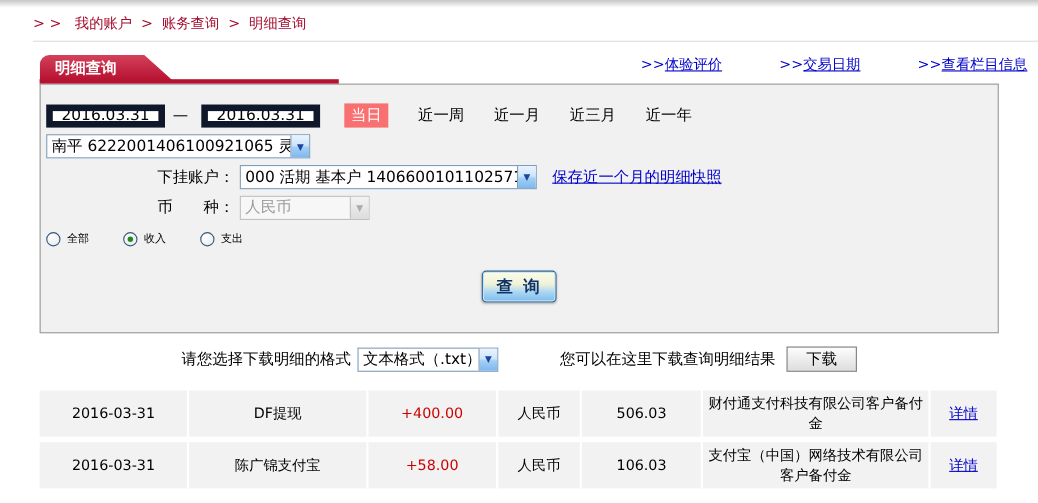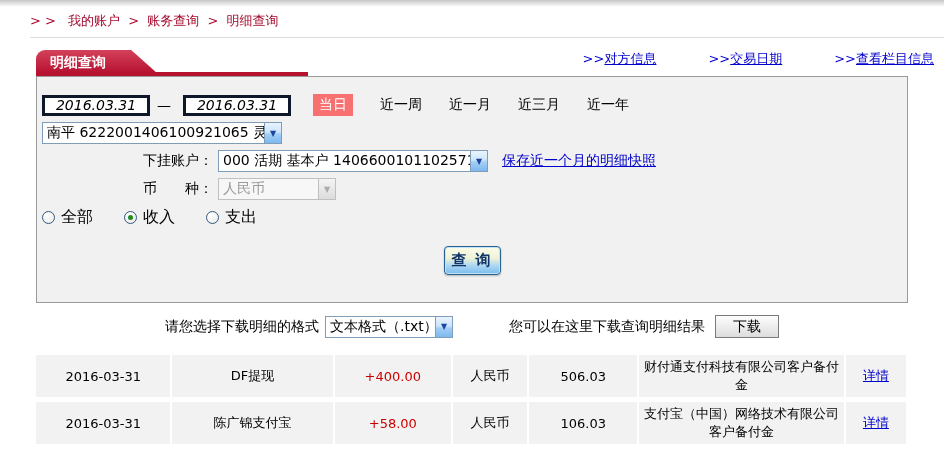--- a/index.html
+++ b/index.html
@@ -26,23 +26,23 @@
     font-size: 13px; }
   .hdr-link { color: #0000cc; cursor: pointer; white-space: nowrap; }
   .hdr-link .lbl { text-decoration: underline; }
 
   .panel { margin-left: 36px; width: 872px; height: 227px;
     border: 1px solid #999; background: #f1f1f1; }
   .frow { display: flex; align-items: center; height: 28px; }
   .frow:first-child { margin-top: 14px; }
   .flabel { width: 176px; text-align: right; font-size: 14px; color: #000; white-space: pre; }
 
-  .txtbox { width: 108px; height: 21px; border: 3px solid #0f172a; background: #fff;
+  .txtbox { width: 108px; height: 21px; border: 6px solid #0f172a; background: #fff;
     text-align: center; font-size: 14px; margin-left: 5px;
-    font-family: "DejaVu Sans", sans-serif; font-style: italic; }
+    font-family: "DejaVu Sans", sans-serif; }
   .dash { margin: 0 7px; font-size: 14px; }
 
   .fake-select { height: 22px; border: 1px solid #7f9db9; background: #fff;
     display: flex; align-items: center; margin-left: 5px; cursor: default; }
   .fake-select .sel-text { flex: 1; font-size: 14px; padding-left: 4px;
     white-space: nowrap; overflow: hidden; }
   .sel-arrow { width: 17px; height: 100%; border-left: 1px solid #7f9db9;
     background: linear-gradient(180deg, #e9f4fe 0%, #cde5fb 45%, #a3cff5 55%, #7db8ee 100%);
     display: flex; align-items: center; justify-content: center;
     color: #1b45a0; font-size: 8px; }
@@ -51,29 +51,29 @@
   .fake-select.disabled .sel-arrow { border-left-color: #c0c0c0; color: #ababab;
     background: linear-gradient(180deg, #f4f4f4, #dcdcdc); }
 
   .quick { margin-left: 27px; font-size: 14px; cursor: pointer; color: #000; }
   .quick.active { background: #f87070; color: #fff; padding: 2px 6px; margin-left: 22px; }
 
   .snap-link { margin-left: 14px; font-size: 14px; color: #0000cc;
     text-decoration: underline; cursor: pointer; }
 
   .radio-opt { display: flex; align-items: center; margin-left: 5px; margin-right: 26px;
-    font-size: 16px; cursor: pointer; justify-content: flex-end; }
+    font-size: 10px; cursor: pointer; justify-content: flex-end; }
   .radio-dot { width: 13px; height: 13px; border-radius: 50%;
     border: 1px solid #33597e; background: radial-gradient(circle at 35% 30%, #fff, #e8e8e8);
     margin-right: 6px; position: relative; }
   .radio-dot.checked::after { content: ""; position: absolute; left: 3px; top: 3px;
     width: 5px; height: 5px; border-radius: 50%; background: #1f8a1f; }
 
   .query-btn-row { display: flex; justify-content: center; margin-top: 15px; }
-  .query-btn { width: 57px; height: 29px; border: 1px solid #2c628f; border-radius: 4px;
+  .query-btn { width: 68px; height: 29px; border: 1px solid #2c628f; border-radius: 4px;
     background: linear-gradient(180deg, #fcfce9 0%, #eff2d7 42%, #a9d5f4 70%, #7cbbec 100%);
     box-shadow: inset 0 0 0 1px #bfe3f8, 0 1px 2px rgba(0,0,0,.25);
     color: #10356b; font-weight: bold; font-size: 15px; letter-spacing: 2px;
     cursor: pointer; font-family: "DejaVu Sans", sans-serif; }
 
   .dl-row { display: flex; align-items: center; justify-content: center;
     margin-top: 12px; font-size: 14px; }
   .dl-row .fake-select { width: 128px; margin-left: 6px; text-align: right; }
   .dl-result-label { margin-left: 56px; }
   .dl-btn { margin-left: 10px; width: 64px; height: 23px; border: 1px solid #7b7b7b;
@@ -104,21 +104,21 @@
   <span class="crumb-sep">&gt;</span>
   <span>明细查询</span>
 </div>
 
 <div class="top-divider"></div>
 
 <div class="tab-row">
   <div class="tab-underbar"></div>
   <div class="tab">明细查询</div>
   <div class="hdr-links">
-    <span class="hdr-link"><span>&gt;&gt;</span><span class="lbl">对方信息</span></span>
+    <span class="hdr-link"><span>&gt;&gt;</span><span class="lbl">体验评价</span></span>
     <span class="hdr-link"><span>&gt;&gt;</span><span class="lbl">交易日期</span></span>
     <span class="hdr-link"><span>&gt;&gt;</span><span class="lbl">查看栏目信息</span></span>
   </div>
 </div>
 
 <div class="panel">
 
   <div class="frow">
     <input class="txtbox" value="2016.03.31" style="">
     <span class="dash">—</span>

